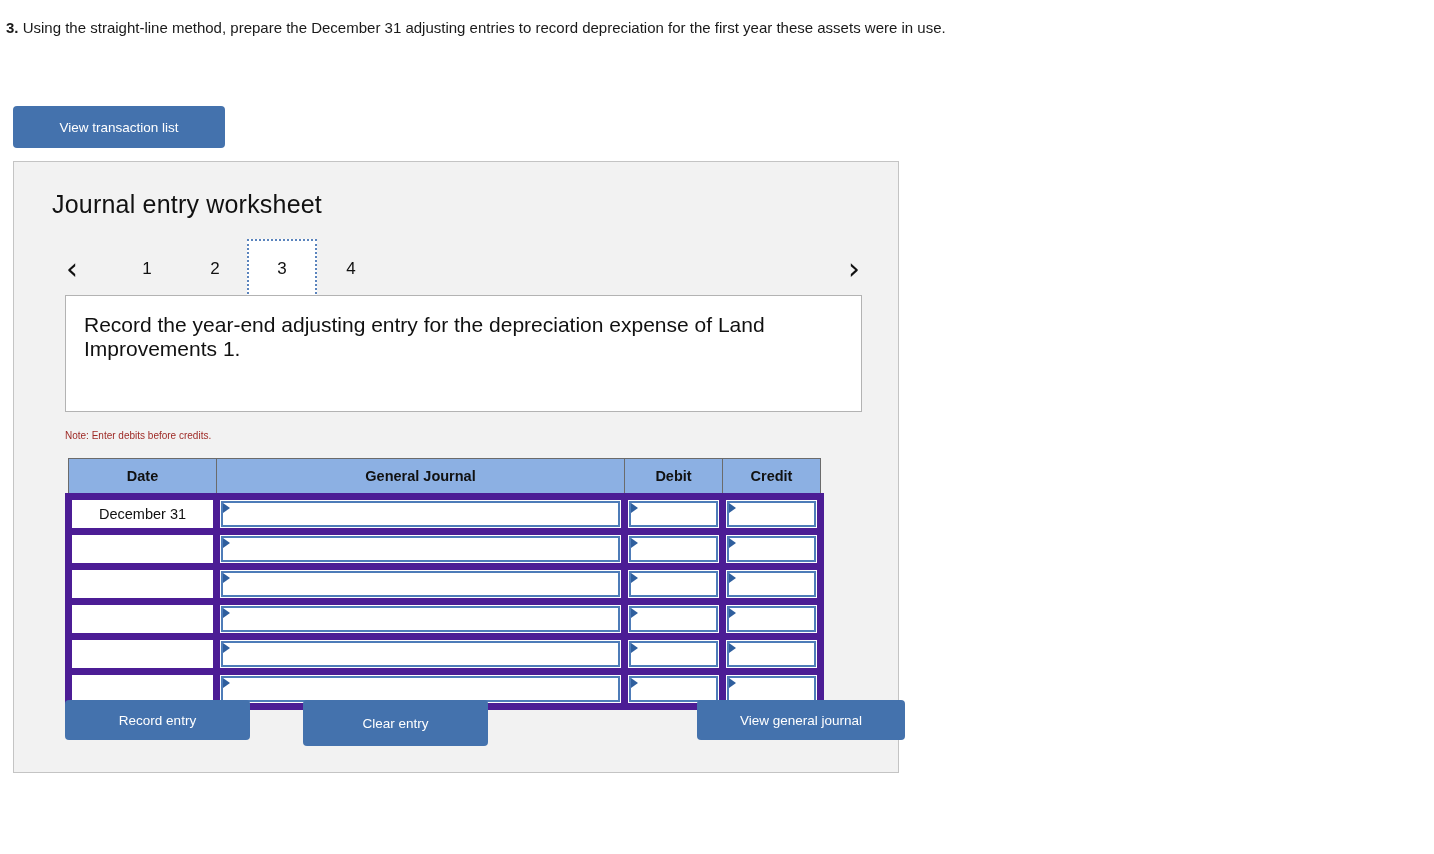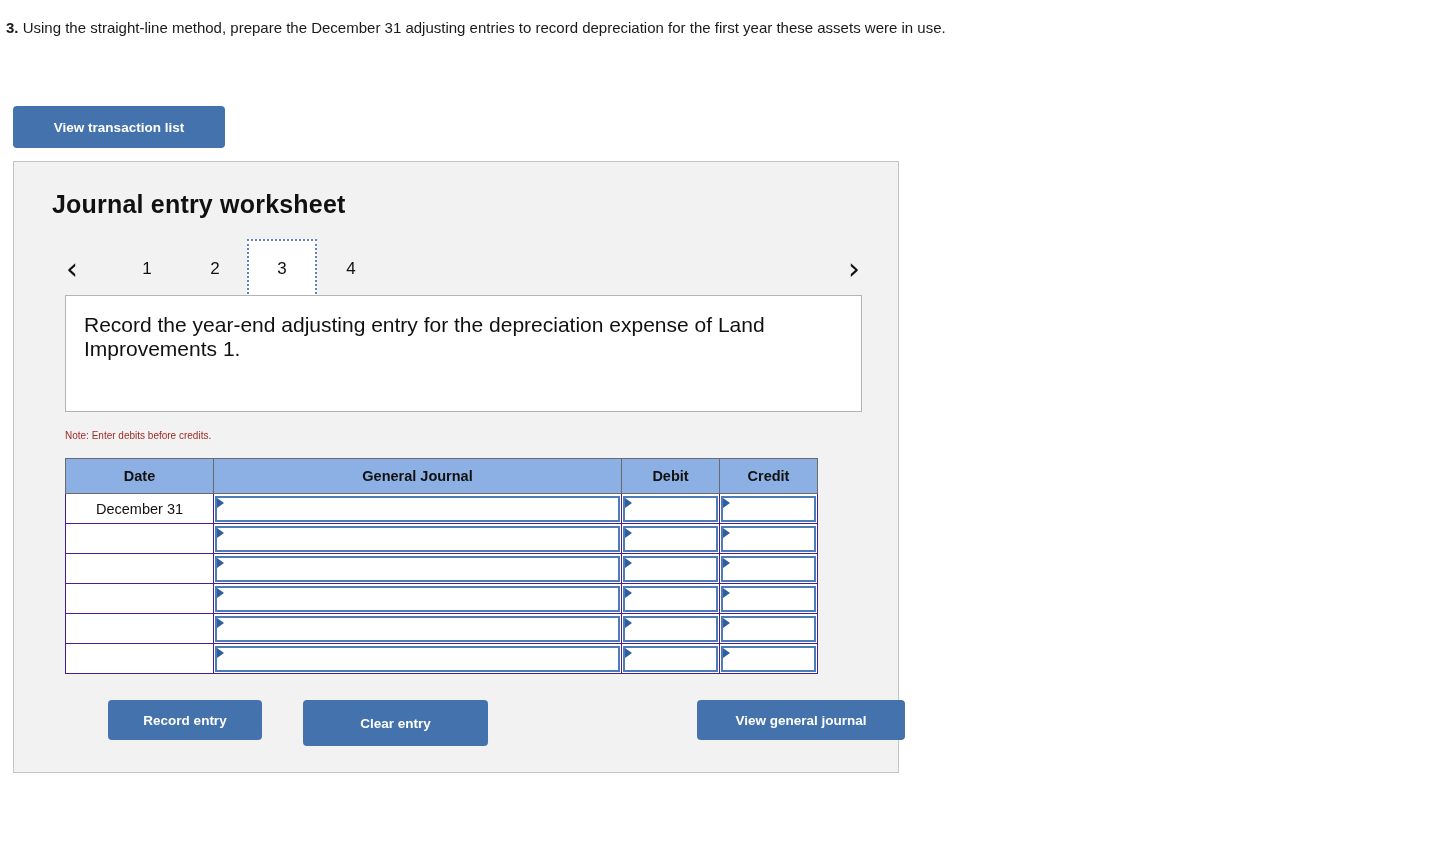--- a/index.html
+++ b/index.html
@@ -26,21 +26,21 @@
   }
   .question .qnum { font-weight: bold; }
 
   
   .btn {
     background: #4472ad;
     color: #ffffff;
     border: none;
     border-radius: 4px;
     font-family: "Liberation Sans", sans-serif;
-    font-weight: bold;
+    font-weight: normal;
     font-size: 13.5px;
     cursor: pointer;
     text-align: center;
     padding: 0;
   }
   .btn-view-transaction {
     position: absolute;
     left: 13px;
     top: 106px;
     width: 212px;
@@ -56,21 +56,21 @@
     height: 612px;
     background: #f2f2f2;
     border: 1px solid #c4c4c4;
   }
 
   .panel-title {
     position: absolute;
     left: 38px;
     top: 28px;
     font-size: 25px;
-    font-weight: bold;
+    font-weight: normal;
     letter-spacing: 0.2px;
     color: #111111;
   }
 
   
   .pager {
     position: absolute;
     left: 0px;
     top: 77px;
     width: 886px;
@@ -155,21 +155,21 @@
     background: #8cb0e3;
     border: 1px solid #6b6b6b;
     height: 30px;
     font-size: 14.5px;
     font-weight: bold;
     color: #111111;
     text-align: center;
     padding: 9px;
   }
   .jtable td {
-    border: 1px solid #4c1d95;
+    border: 7px solid #4c1d95;
     height: 30px;
     padding: 0;
     background: #ffffff;
     vertical-align: middle;
   }
   .col-date  { width: 148px; }
   .col-gj    { width: 408px; }
   .col-debit { width: 98px; }
   .col-credit{ width: 98px; }
 
@@ -203,23 +203,22 @@
     border-left: 7px solid #2f5f9e;
     border-top: 5px solid transparent;
     border-bottom: 5px solid transparent;
   }
 
   
   .btn-record {
     position: absolute;
     left: 51px;
     top: 538px;
-    width: 154px;
+    width: 185px;
     height: 40px;
-    margin-left: 43px;
   }
   .btn-clear {
     position: absolute;
     left: 289px;
     top: 538px;
     width: 185px;
     height: 46px;
   }
   .btn-viewgj {
     position: absolute;

